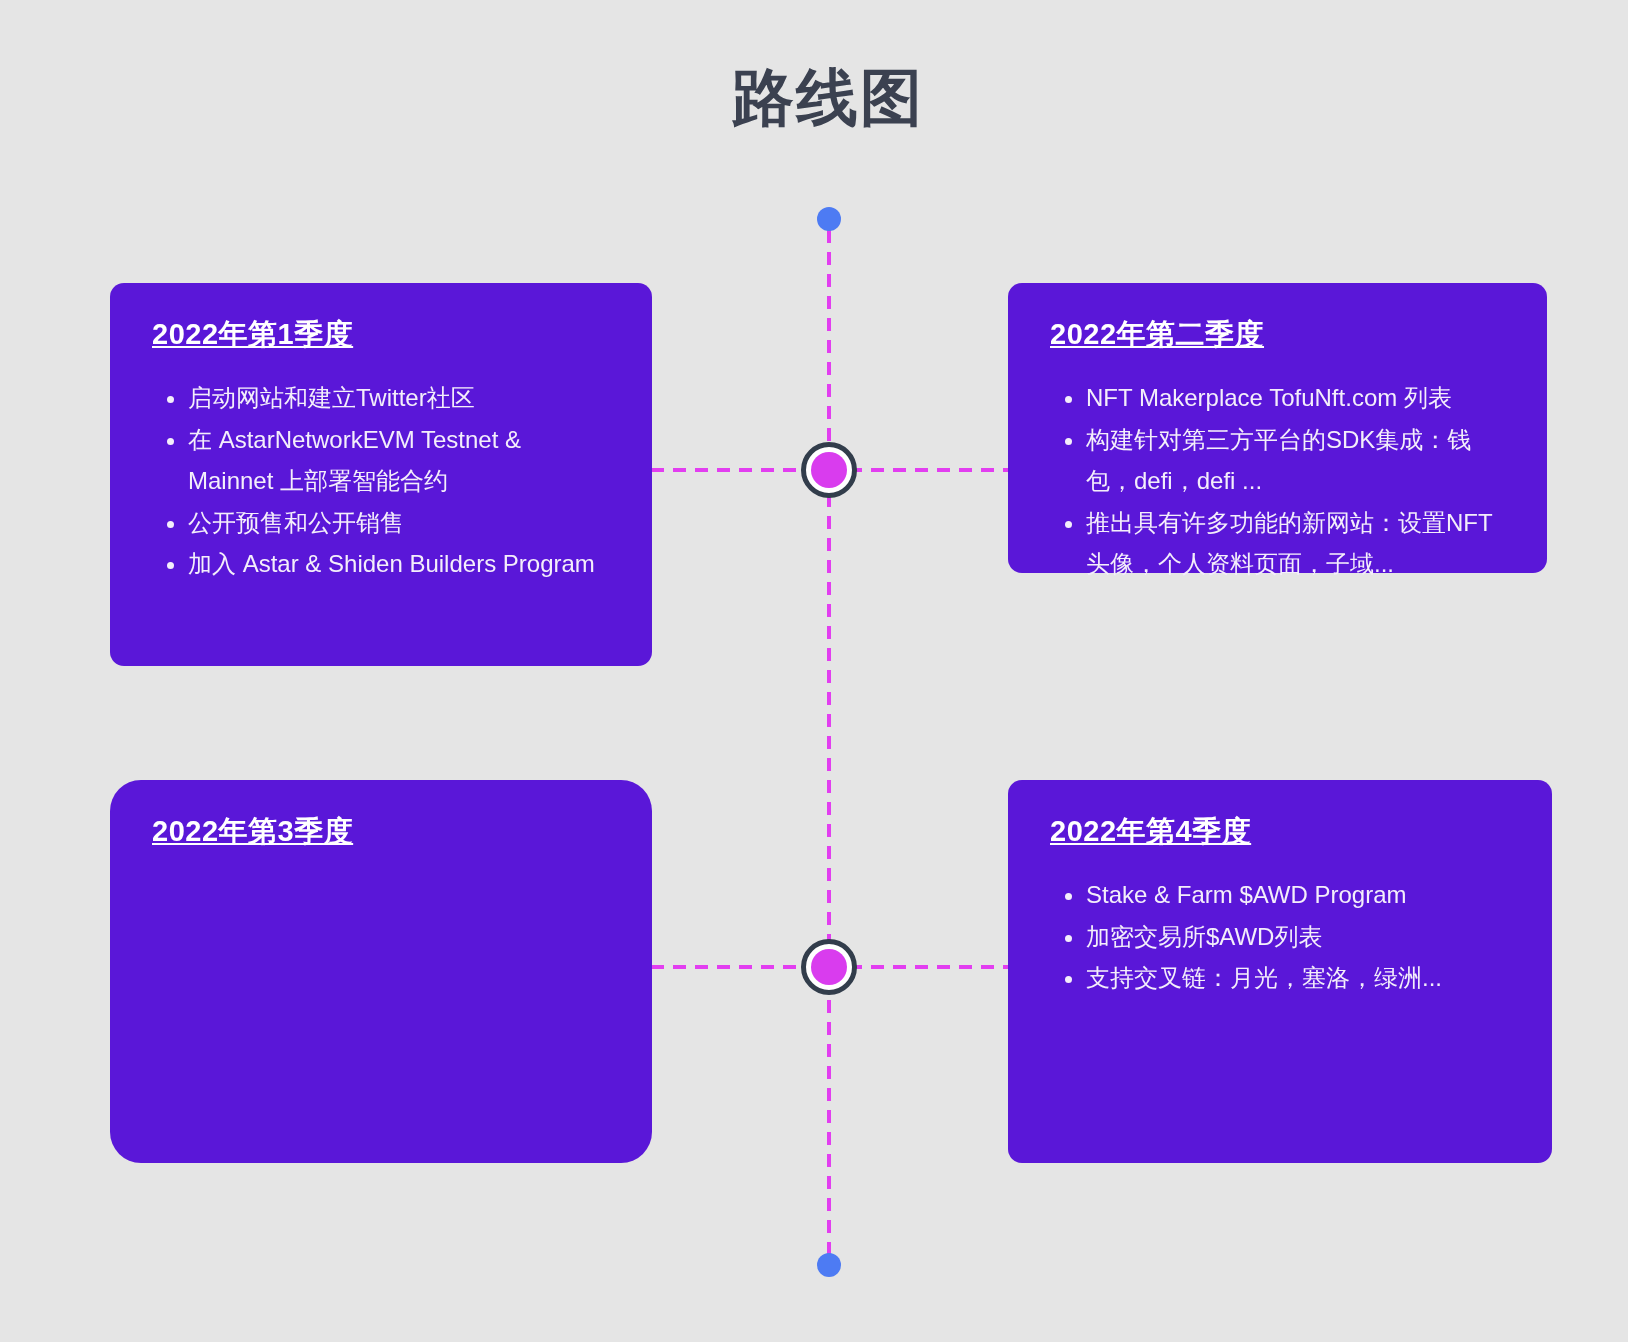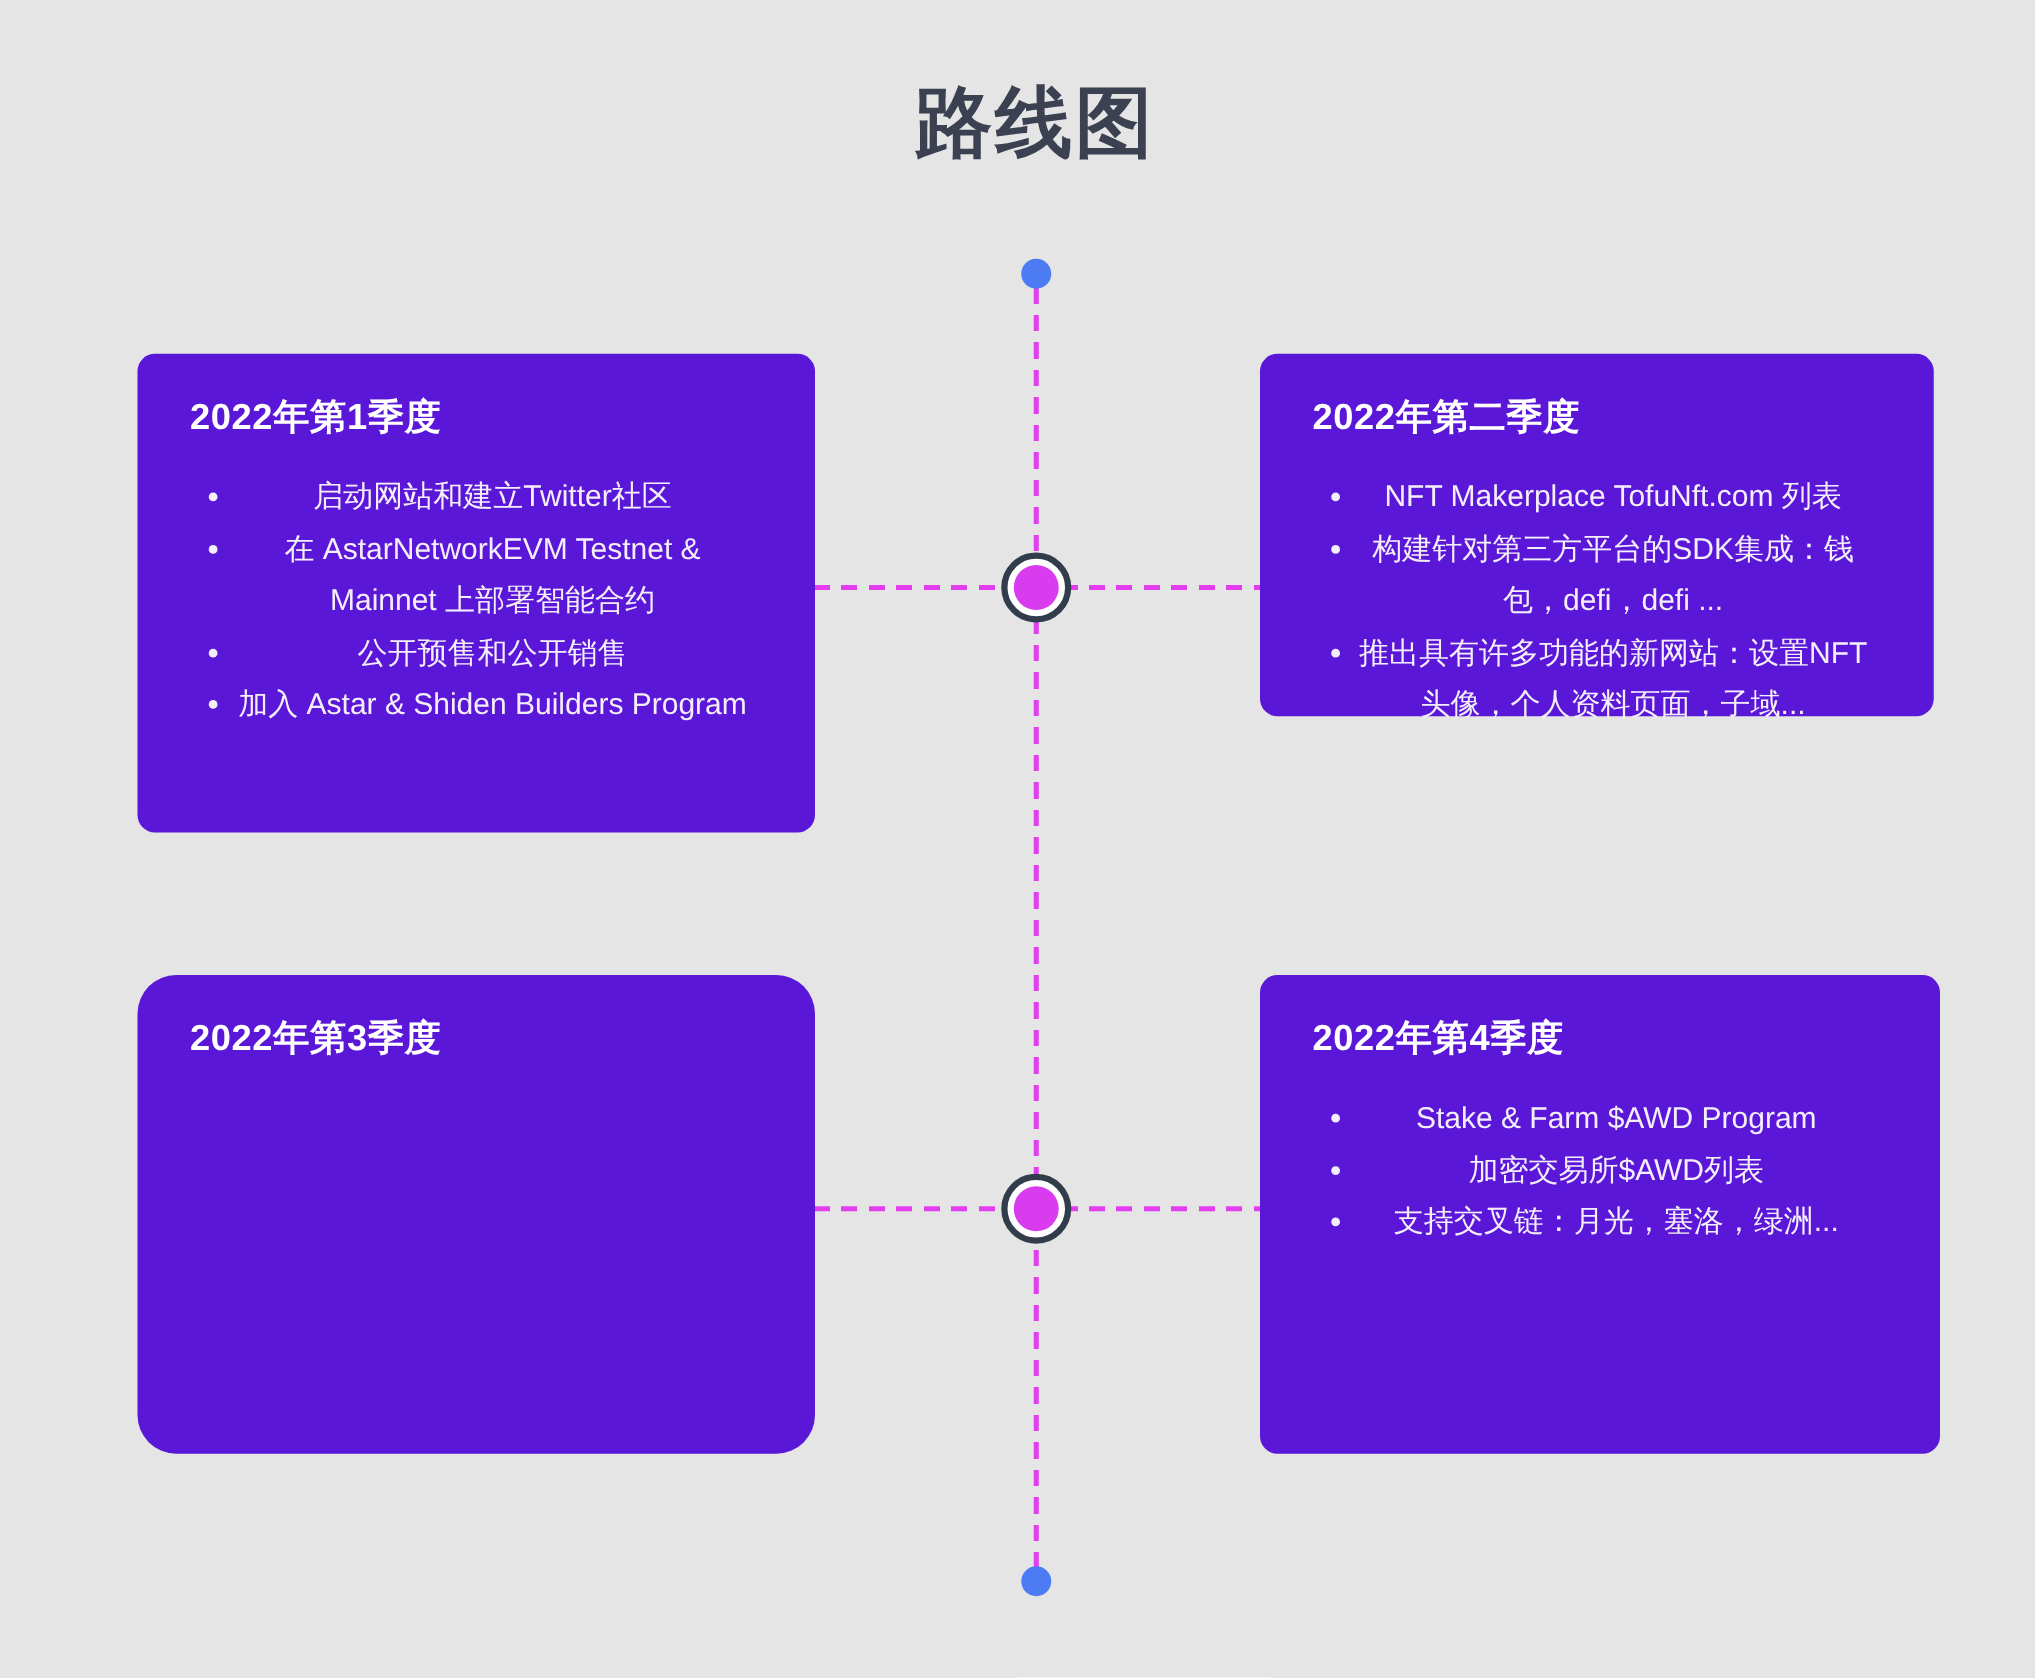--- a/index.html
+++ b/index.html
@@ -94,31 +94,31 @@
   .card.q2 { left: 1008px; top: 283px; width: 539px; height: 290px; }
   .card.q3 { left: 110px;  top: 780px; width: 542px; height: 383px; border-radius: 31px; }
   .card.q4 { left: 1008px; top: 780px; width: 544px; height: 383px; }
   .card h3 {
     margin: 0 0 27px 0;
     font-size: 29px;
     line-height: 31px;
     font-weight: 700;
     color: #ffffff;
     letter-spacing: 0.5px;
+    text-decoration: underline;
   }
   .card ul {
     margin: 0;
     padding: 0 0 0 36px;
     list-style: disc outside;
   }
   .card li {
     font-size: 24px;
     line-height: 41.5px;
     color: #f4eefb;
-    text-align: center;
   }
 </style>
 </head>
 <body>
 
 <div class="canvas">
 
   <h1 class="page-title">路线图</h1>
 
   <div class="vline"></div>

